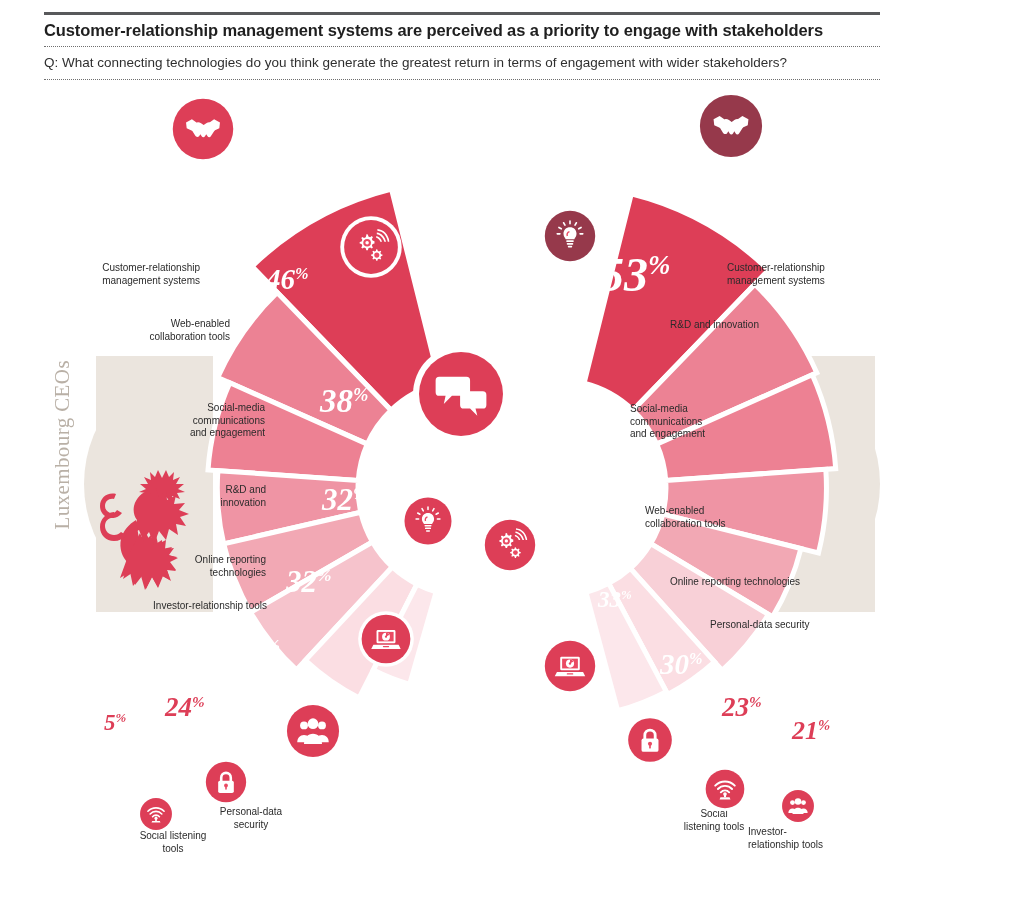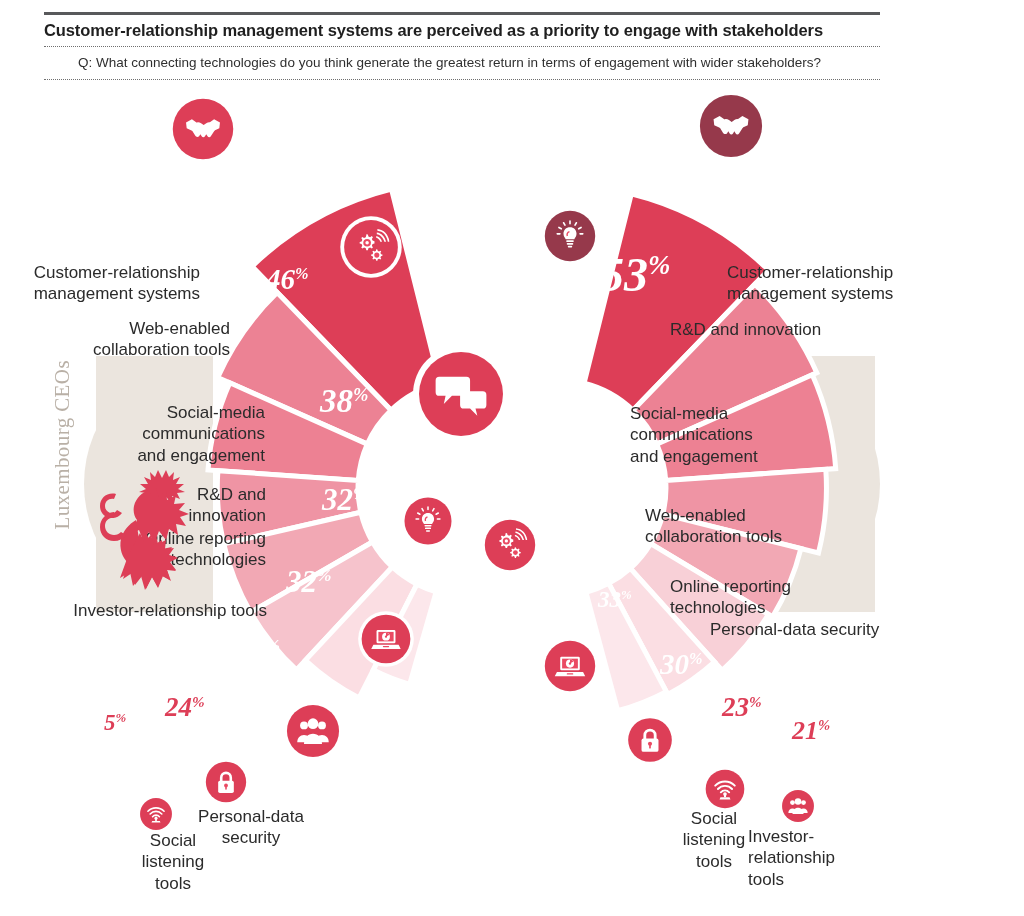--- a/index.html
+++ b/index.html
@@ -26,30 +26,30 @@
     color: #1f1f1f; line-height: 1.25;
   }
   .rule-dot {
     position: absolute; left: 44px; width: 836px; height: 0;
     border-top: 1.5px dotted #6f6f6f;
   }
   .rule-dot.r1 { top: 46px; }
   .rule-dot.r2 { top: 79px; }
   .question {
     position: absolute; left: 44px; top: 54px; width: 860px;
-    font-size: 13.5px; color: #2f2f2f; line-height: 1.35; margin-left: 34px;
+    font-size: 13.5px; color: #2f2f2f; line-height: 1.35;
   }
 
   
   #stage { position: absolute; left: 0; top: 86px; width: 1024px; height: 790px; }
   #stage svg { display: block; }
 
   
   .lbl {
-    position: absolute; font-size: 17px; line-height: 1.25;
+    position: absolute; font-size: 10px; line-height: 1.25;
     color: #2b2b2b; white-space: pre-line;
   }
   .lbl.r { text-align: right; }
   .lbl.l { text-align: left; }
 
   .pct {
     position: absolute; font-family: "Liberation Serif", serif;
     font-weight: bold; font-style: italic; color: #ffffff;
     white-space: nowrap; line-height: 1;
   }
@@ -211,21 +211,21 @@
       <div class="pct dark" style="left: 792px; top: 712px; font-size: 26px; margin-top: 6px;">21<span class="u">%</span></div>
       <div class="lbl r" style="left: 30px; top: 262px; width: 170px;">Customer-relationship
 management systems</div>
       <div class="lbl r" style="left: 60px; top: 318px; width: 170px;">Web-enabled
 collaboration tools</div>
       <div class="lbl r" style="left: 95px; top: 402px; width: 170px;">Social-media
 communications
 and engagement</div>
       <div class="lbl r" style="left: 110px; top: 484px; width: 156px;">R&amp;D and
 innovation</div>
-      <div class="lbl r" style="left: 90px; top: 528px; width: 176px;">Online reporting
+      <div class="lbl r" style="left: 90px; top: 554px; width: 176px;">Online reporting
 technologies</div>
       <div class="lbl r" style="left: 55px; top: 600px; width: 212px;">Investor-relationship tools</div>
       <div class="lbl l" style="left: 196px; top: 806px; width: 110px; text-align: center;">Personal-data
 security</div>
       <div class="lbl l" style="left: 118px; top: 830px; width: 110px; text-align: center;">Social listening
 tools</div>
       <div class="lbl l" style="left: 727px; top: 262px; width: 190px;">Customer-relationship
 management systems</div>
       <div class="lbl l" style="left: 670px; top: 319px; width: 190px;">R&amp;D and innovation</div>
       <div class="lbl l" style="left: 630px; top: 403px; width: 190px;">Social-media

